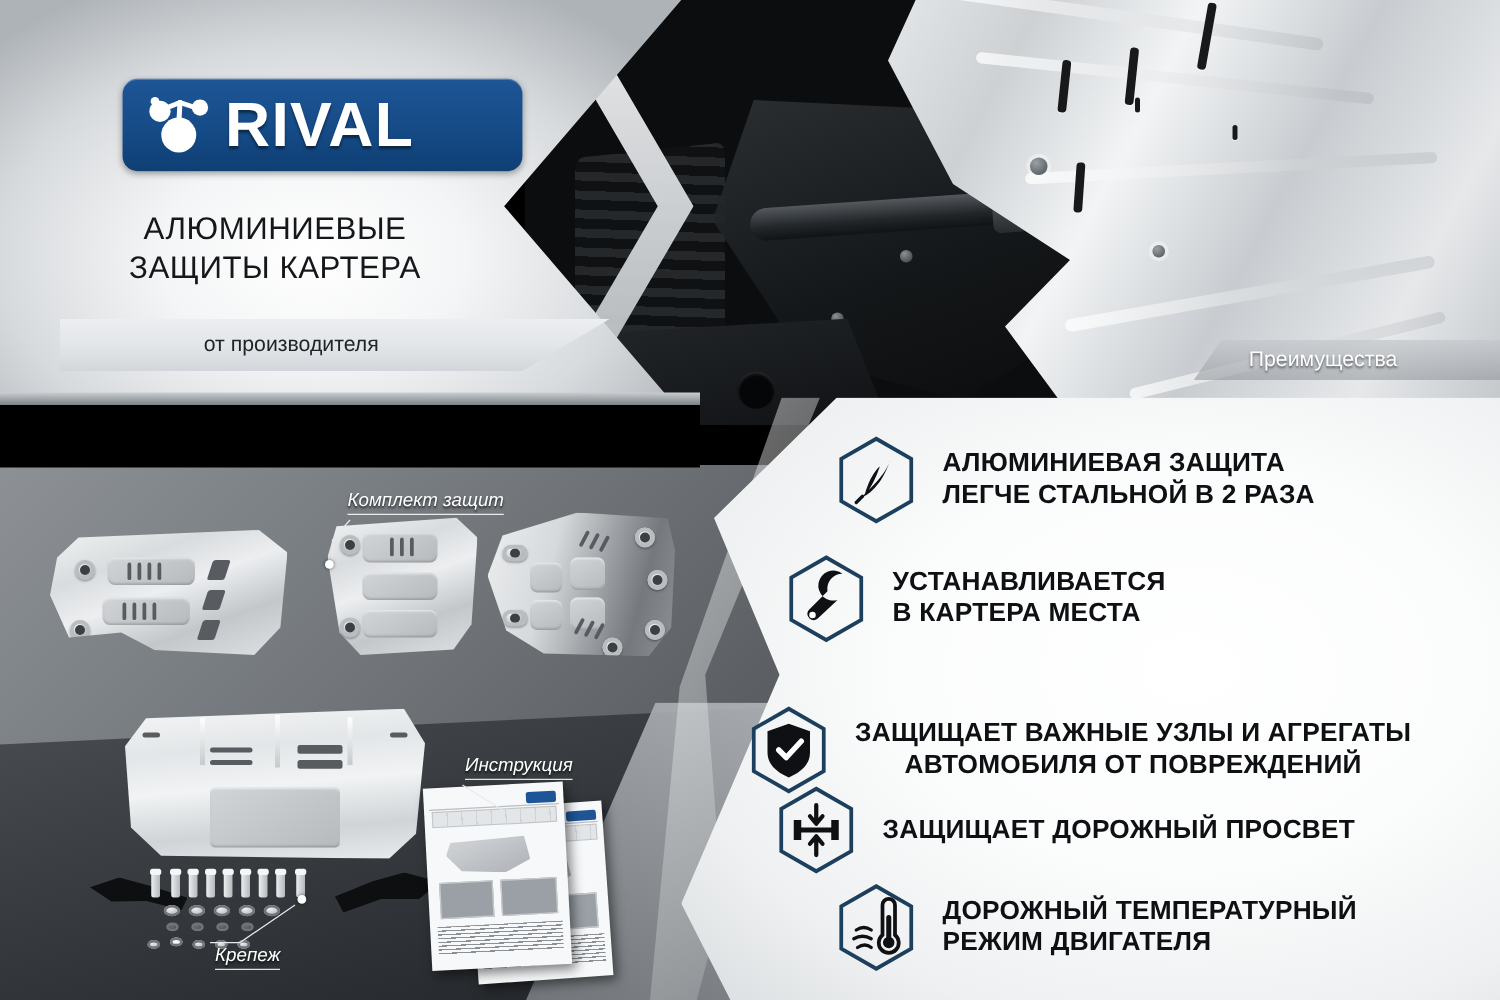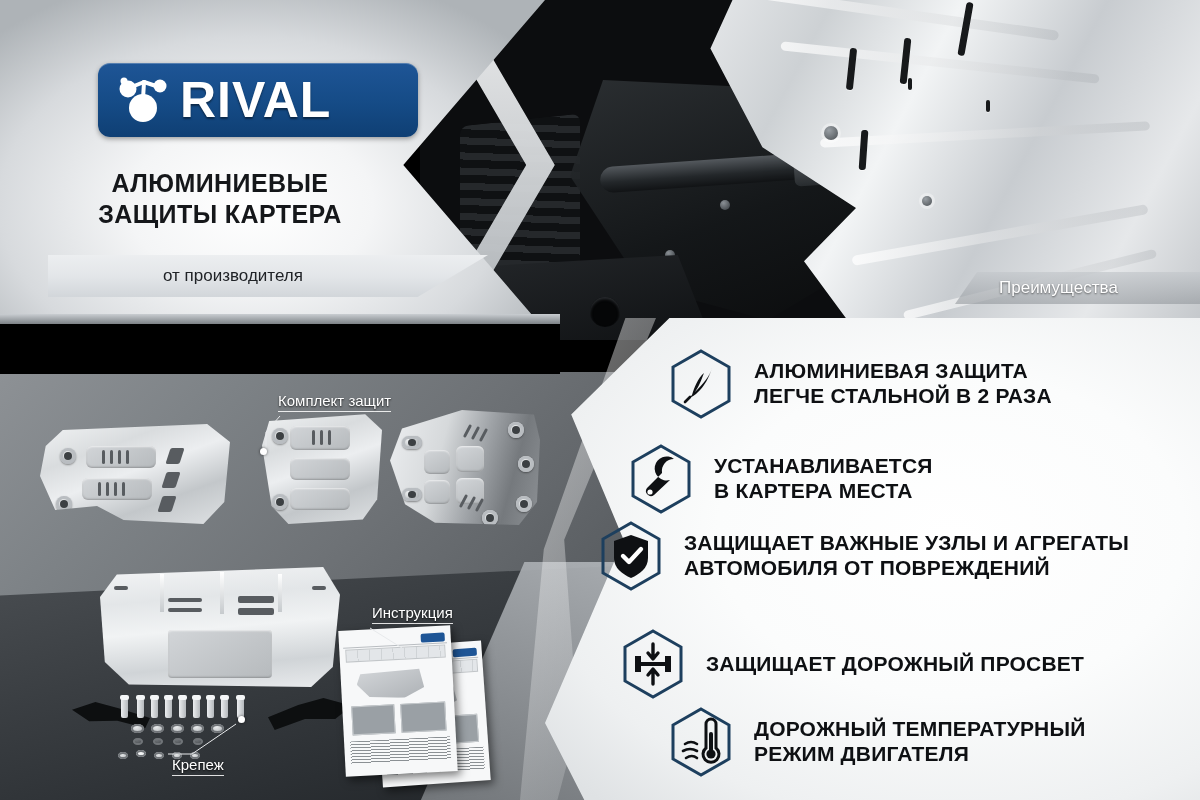--- a/index.html
+++ b/index.html
@@ -99,21 +99,21 @@
   }
   .logo-mark{ width:60px; height:58px; flex:0 0 auto; }
   .logo-word{
     font-size:50px; font-weight:bold; color:#fff; letter-spacing:1px;
     font-family:"Liberation Sans", sans-serif; line-height:1;
     text-shadow:0 2px 2px rgba(0,0,0,.45);
   }
 
   .head-title{
     position:absolute; left:0; top:168px; width:440px; text-align:center;
-    font-size:25px; font-weight:bold; color:#15171a; line-height:1.22;
+    font-size:25px; font-weight:normal; color:#15171a; line-height:1.22;
     letter-spacing:.4px;
   }
 
   .subbar{
     position:absolute; left:0; top:255px; width:440px; height:42px;
     background:linear-gradient(180deg,#eceef0 0%,#e3e6e9 50%,#d2d6da 100%);
     clip-path:polygon(0 0, 100% 0, 84% 100%, 0 100%);
     z-index:4;
     display:flex; align-items:center;margin-left:48px;
   }
@@ -167,21 +167,21 @@
     position:absolute; width:16px; height:16px; border-radius:50%;
     background:radial-gradient(circle at 35% 30%,#f4f6f7,#8d9296);
     box-shadow:inset 0 0 0 3px #b9bdc1, 0 1px 2px rgba(0,0,0,.4);
   }
   .sp .eye i{
     position:absolute; left:4px; top:4px; width:8px; height:8px;
     border-radius:50%; background:#3c4043; display:block;
   }
 
   
-  .callout{ position:absolute; z-index:9; }
+  .callout{ position:absolute; z-index:9;font-style:italic; }
   .callout .txt{
     color:#fff; font-size:15px; white-space:nowrap;
     text-shadow:0 1px 2px rgba(0,0,0,.8);
     border-bottom:1px solid rgba(255,255,255,.85);
     padding-bottom:2px;
   }
   .callout .dot{
     position:absolute; width:7px; height:7px; border-radius:50%;
     background:#fff; box-shadow:0 0 3px rgba(0,0,0,.6);
   }
@@ -528,21 +528,21 @@
       <svg viewBox="0 0 66 72" width="66" height="72">
         <polygon points="33,3 61,19 61,53 33,69 5,53 5,19" fill="none" stroke="#1d3f5e" stroke-width="3"></polygon>
         <path d="M46 16 a12 12 0 1 0 -4 21 L26 52 a5 5 0 0 1 -7 -7 L34 30 a12 12 0 0 1 12 -14 Z" fill="#0e1013"></path>
         <circle cx="22" cy="49" r="2.6" fill="#ffffff"></circle>
       </svg>
     </div>
     <div class="feat-text">УСТАНАВЛИВАЕТСЯ
 В КАРТЕРА МЕСТА</div>
   </div>
 
-  <div class="feat" style="left:598px;top:520px;">
+  <div class="feat" style="left:598px;top:564px;text-align:center;">
     <div class="hexwrap">
       <svg viewBox="0 0 66 72" width="66" height="72">
         <polygon points="33,3 61,19 61,53 33,69 5,53 5,19" fill="none" stroke="#1d3f5e" stroke-width="3"></polygon>
         <path d="M33 15 L50 21 V38 C50 48 42 54 33 58 C24 54 16 48 16 38 V21 Z" fill="#0e1013"></path>
         <path d="M25 36 L31 42 L43 29" fill="none" stroke="#ffffff" stroke-width="4.4" stroke-linecap="round" stroke-linejoin="round"></path>
       </svg>
     </div>
     <div class="feat-text">ЗАЩИЩАЕТ ВАЖНЫЕ УЗЛЫ И АГРЕГАТЫ
 АВТОМОБИЛЯ ОТ ПОВРЕЖДЕНИЙ</div>
   </div>

